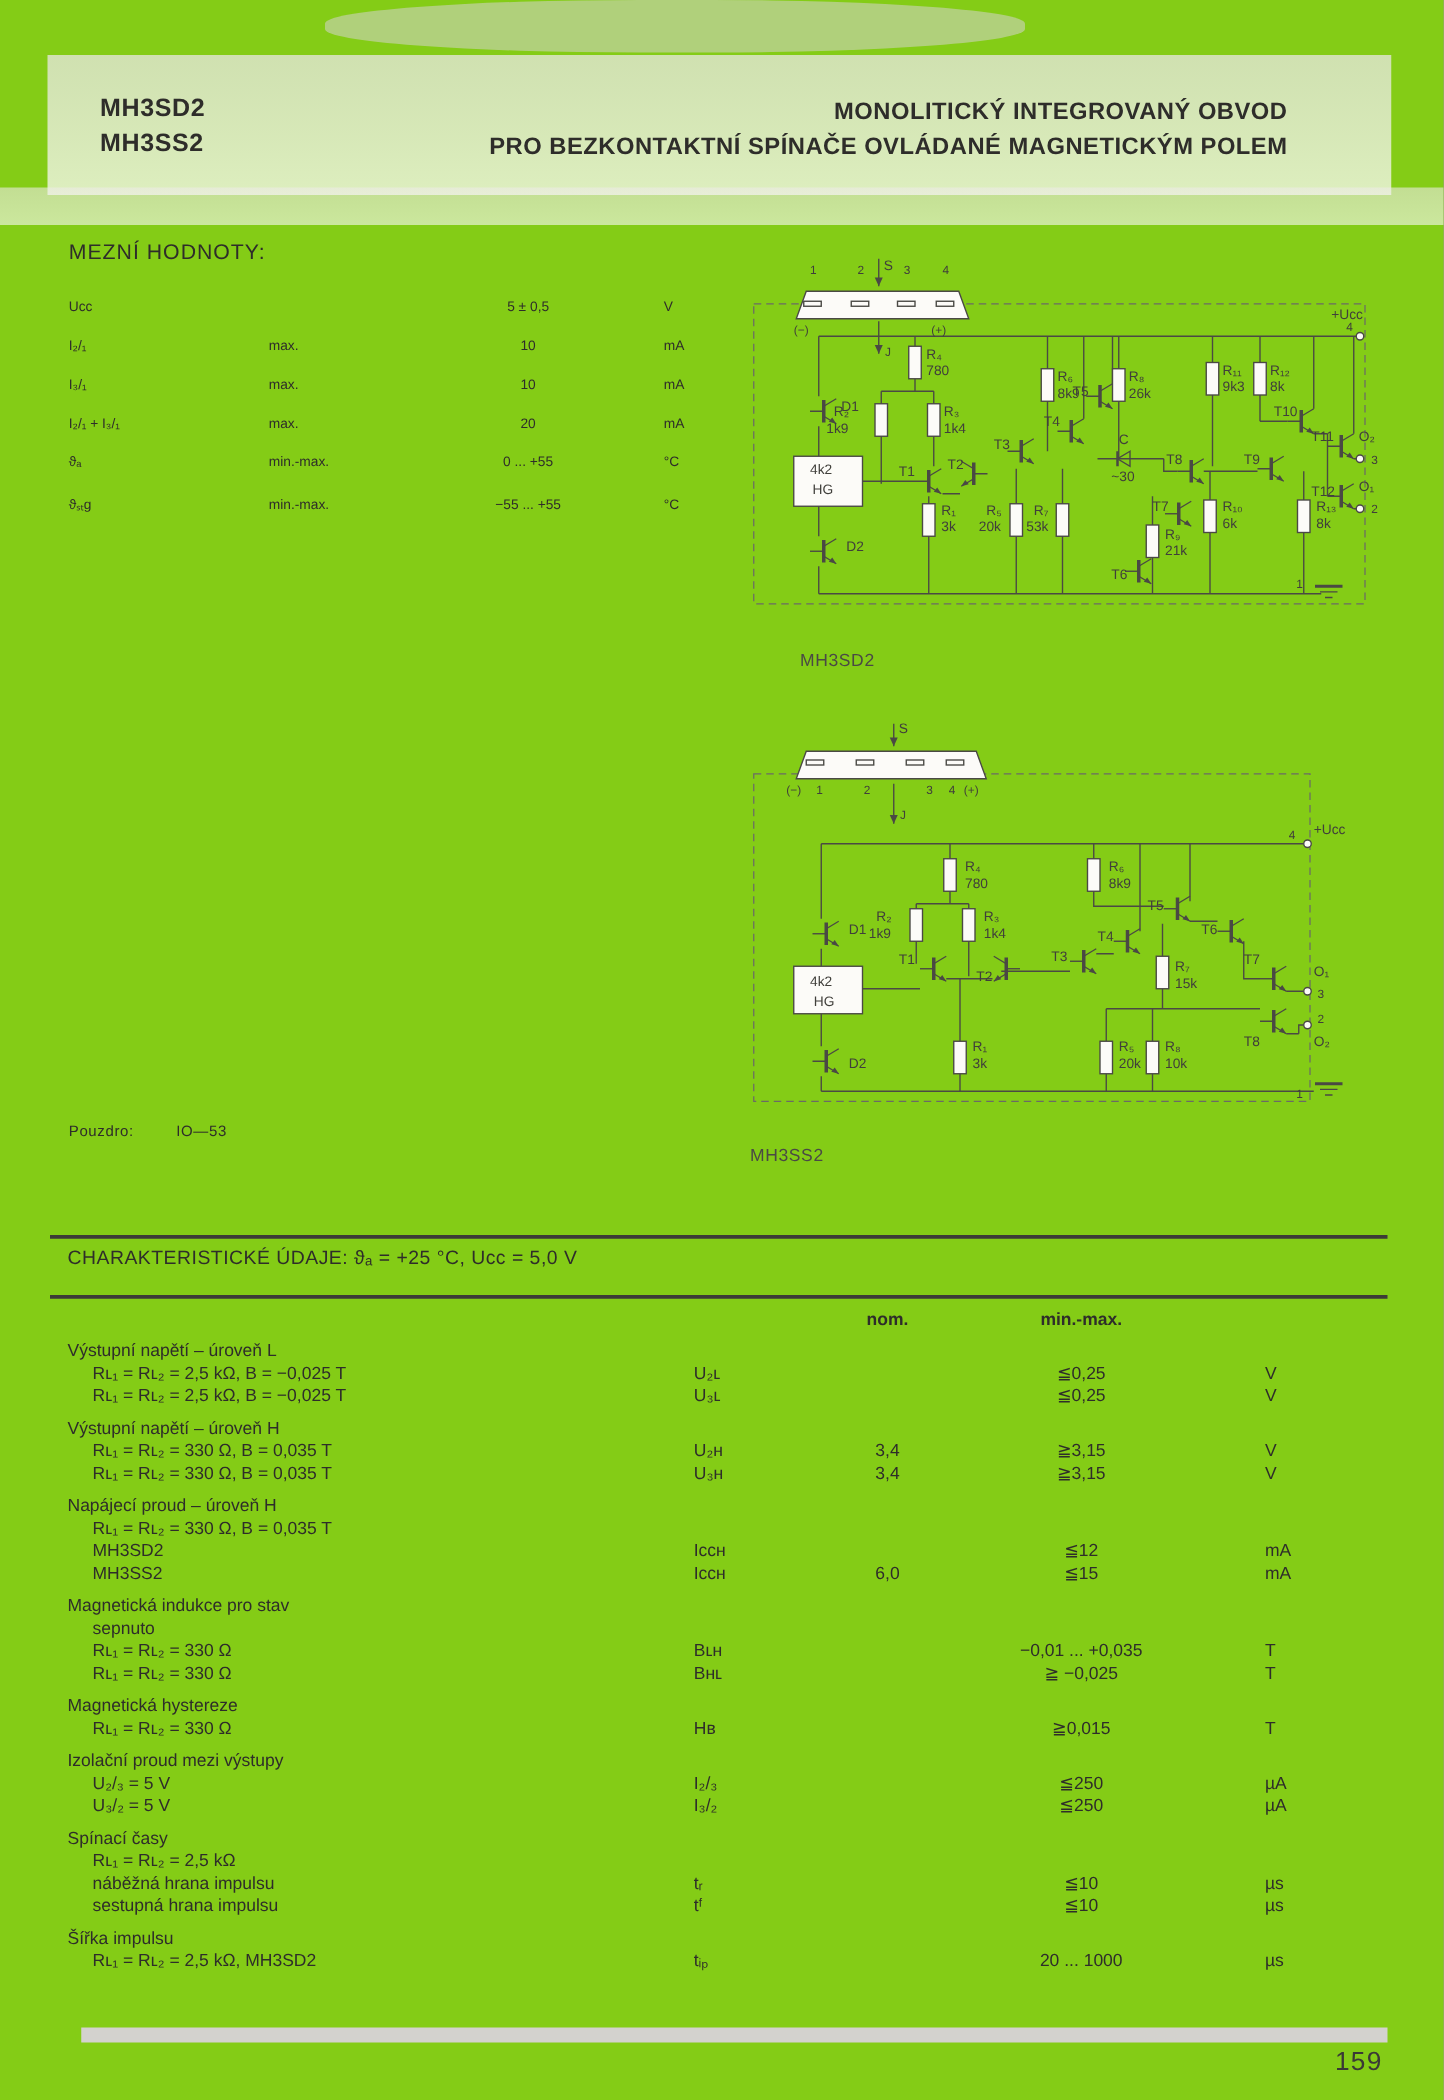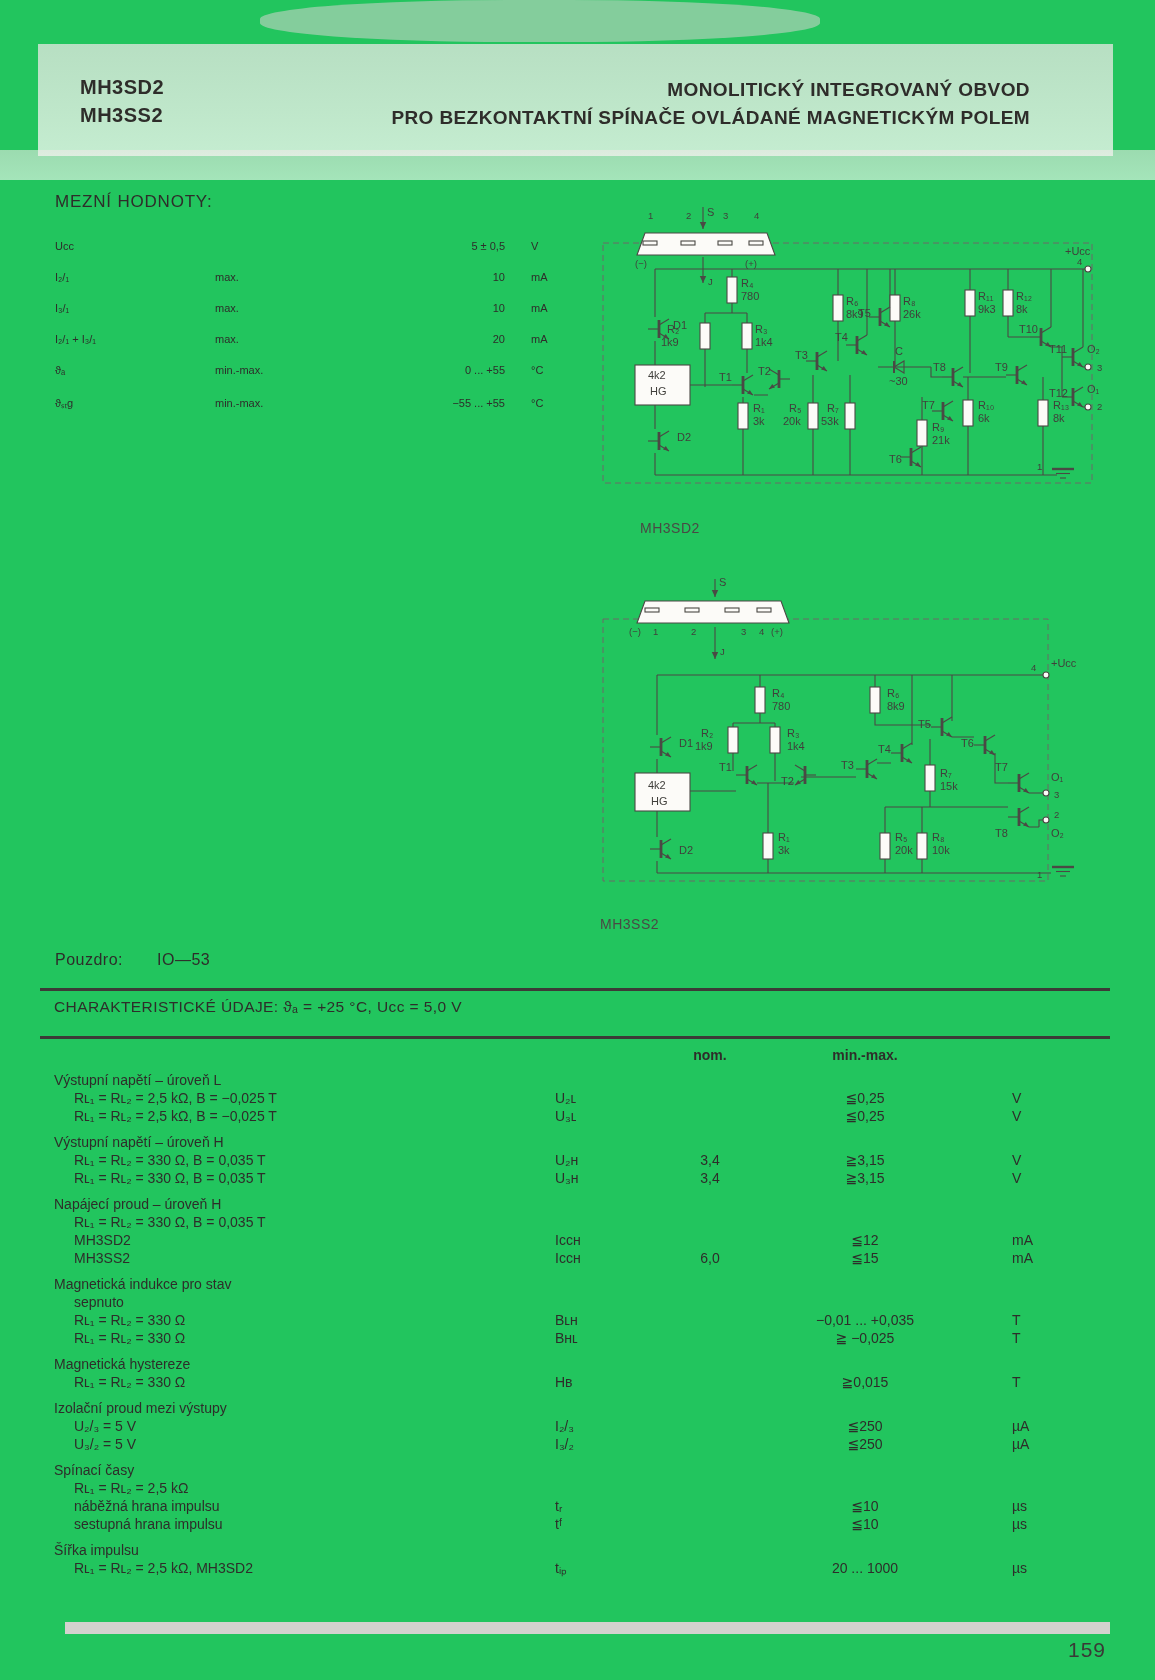--- a/index.html
+++ b/index.html
@@ -1,41 +1,41 @@
 <!DOCTYPE html>
 <html><head>
 <meta charset="utf-8">
 <style>
   html,body{margin:0;padding:0;background:#9a9a98;}
-  #page{position:relative;width:1155px;height:1680px;background:#22c55e;overflow:hidden;
+  #page{position:relative;width:1155px;height:1680px;background:#84cc16;overflow:hidden;
         font-family:"Liberation Sans",sans-serif;color:#2e2d2a;}
   .blob1{position:absolute;left:260px;top:0;width:560px;height:42px;background:#d5d4d0;opacity:.55;border-radius:45%;}
   .blob2{position:absolute;left:38px;top:44px;width:1075px;height:112px;background:linear-gradient(180deg,#e9e8e4,#f3f2ee 60%,#fbfaf7);opacity:.75;}
   .blob3{position:absolute;left:0;top:150px;width:1155px;height:30px;background:linear-gradient(180deg,#eceae6,#fbfaf7);opacity:.6;}
   
   .hdr-part{position:absolute;left:80px;font-size:20px;font-weight:bold;letter-spacing:.5px;}
   .hdr-title{position:absolute;left:330px;top:76px;width:700px;text-align:right;font-size:19px;font-weight:bold;letter-spacing:.4px;line-height:28px;}
   
   .limits{position:absolute;left:55px;top:192px;width:540px;}
   .limits h2{font-size:17px;font-weight:normal;letter-spacing:.8px;margin:0 0 28px 0;}
   .lrow{display:grid;grid-template-columns:160px 125px 165px 70px;height:31px;align-items:baseline;font-size:11px;}
   .lsym{}
   .lcond{}
-  .lval{text-align:right;}
+  .lval{text-align:center;}
   .lunit{text-align:left;padding-left:26px;}
   
   .sch{position:absolute;}
   .sch svg{display:block;}
   .sch text{font-family:"Liberation Sans",sans-serif;font-size:11px;fill:#403f3b;}
   .sch text.sm{font-size:9.5px;}
   .sch .st{stroke:#4a4944;stroke-width:1.1;fill:none;}
   .sch .dash{stroke:#6b6a66;stroke-width:1;fill:none;stroke-dasharray:6 4;}
   .sch rect.comp, .sch polygon.comp{fill:#fcfbf8;stroke:#4a4944;stroke-width:1.1;}
   .caption{position:absolute;font-size:14px;color:#4a4945;letter-spacing:.5px;}
-  .pouzdro{position:absolute;left:55px;top:951px;font-size:16px;letter-spacing:.5px;}
+  .pouzdro{position:absolute;left:55px;top:898px;font-size:12px;letter-spacing:.5px;}
   .pouzdro span{margin-right:34px;}
   
   .chartable{position:absolute;left:40px;top:988px;width:1070px;}
   .rule{border-top:3px solid #3c3b37;height:0;}
   .ct-title{font-size:15.5px;letter-spacing:.4px;padding:7px 0 20px 14px;}
   .ct-head{display:grid;grid-template-columns:515px 95px 120px 190px 150px;margin-top:8px;font-size:14px;font-weight:bold;}
   .ct-head .n,.tl .n{text-align:center;}
   .ct-head .m,.tl .m{text-align:center;}
   .grp{margin-top:8px;}
   .ghead{font-size:14px;padding-left:14px;line-height:18px;}

